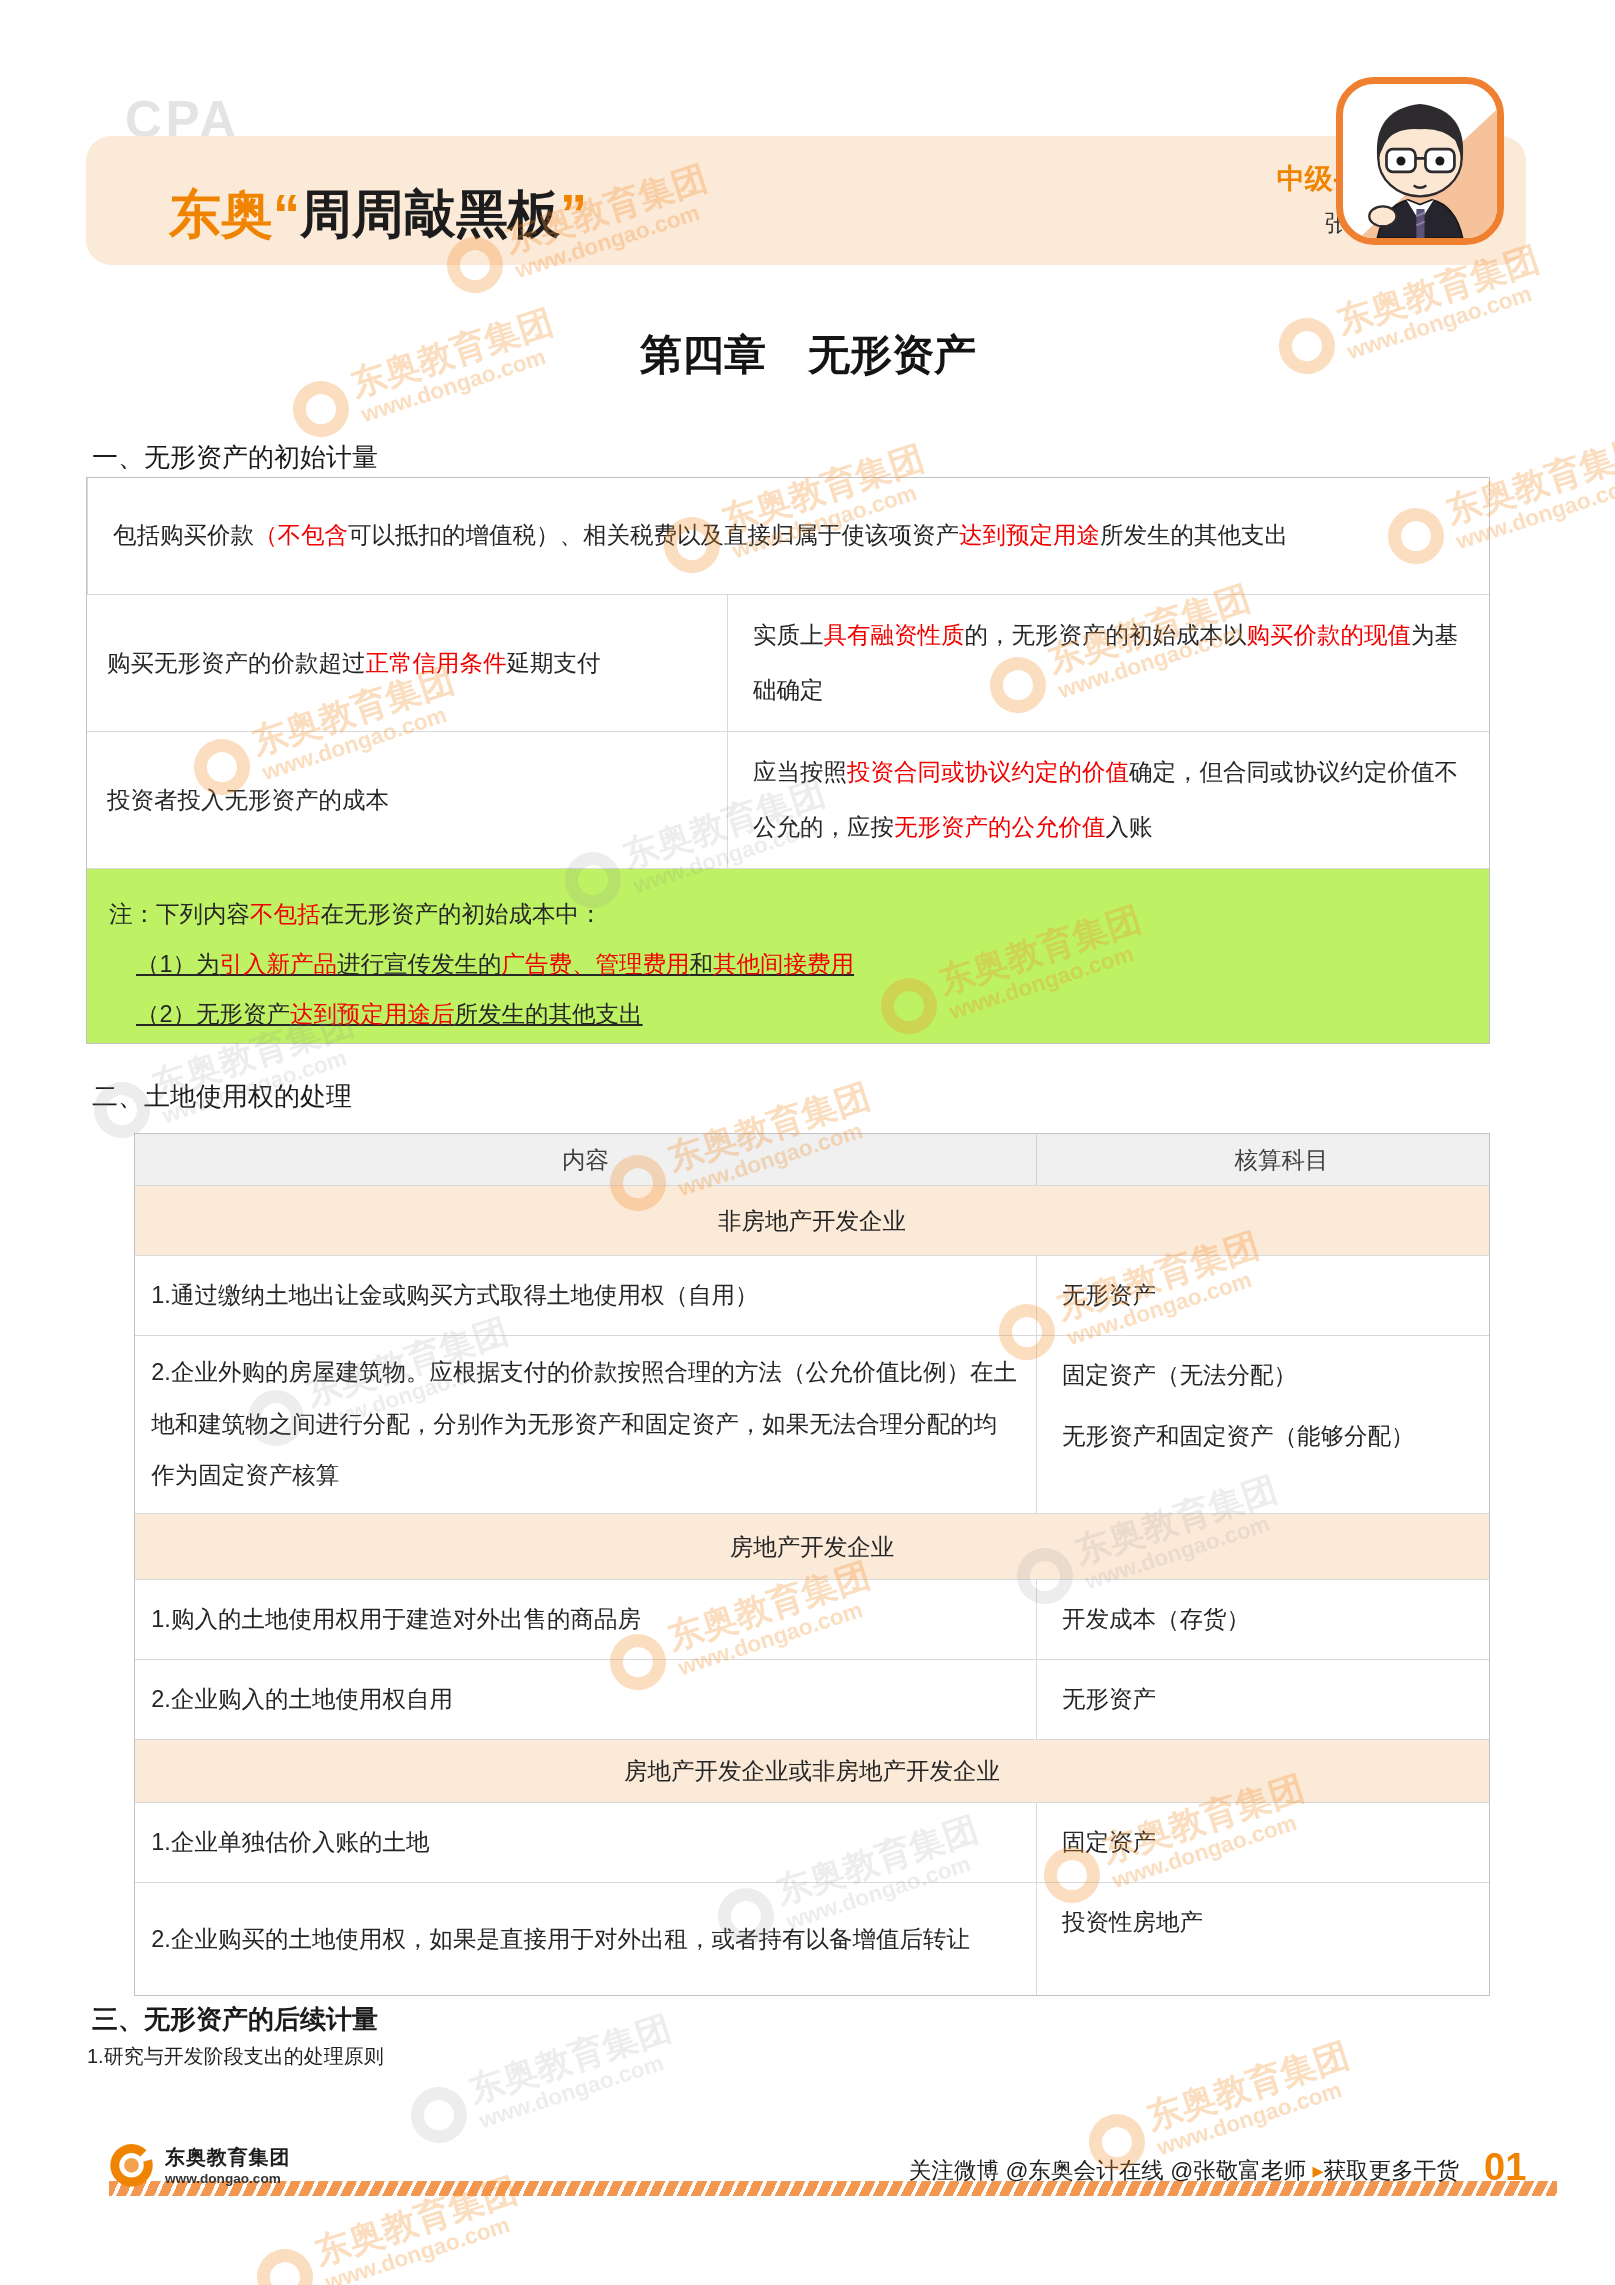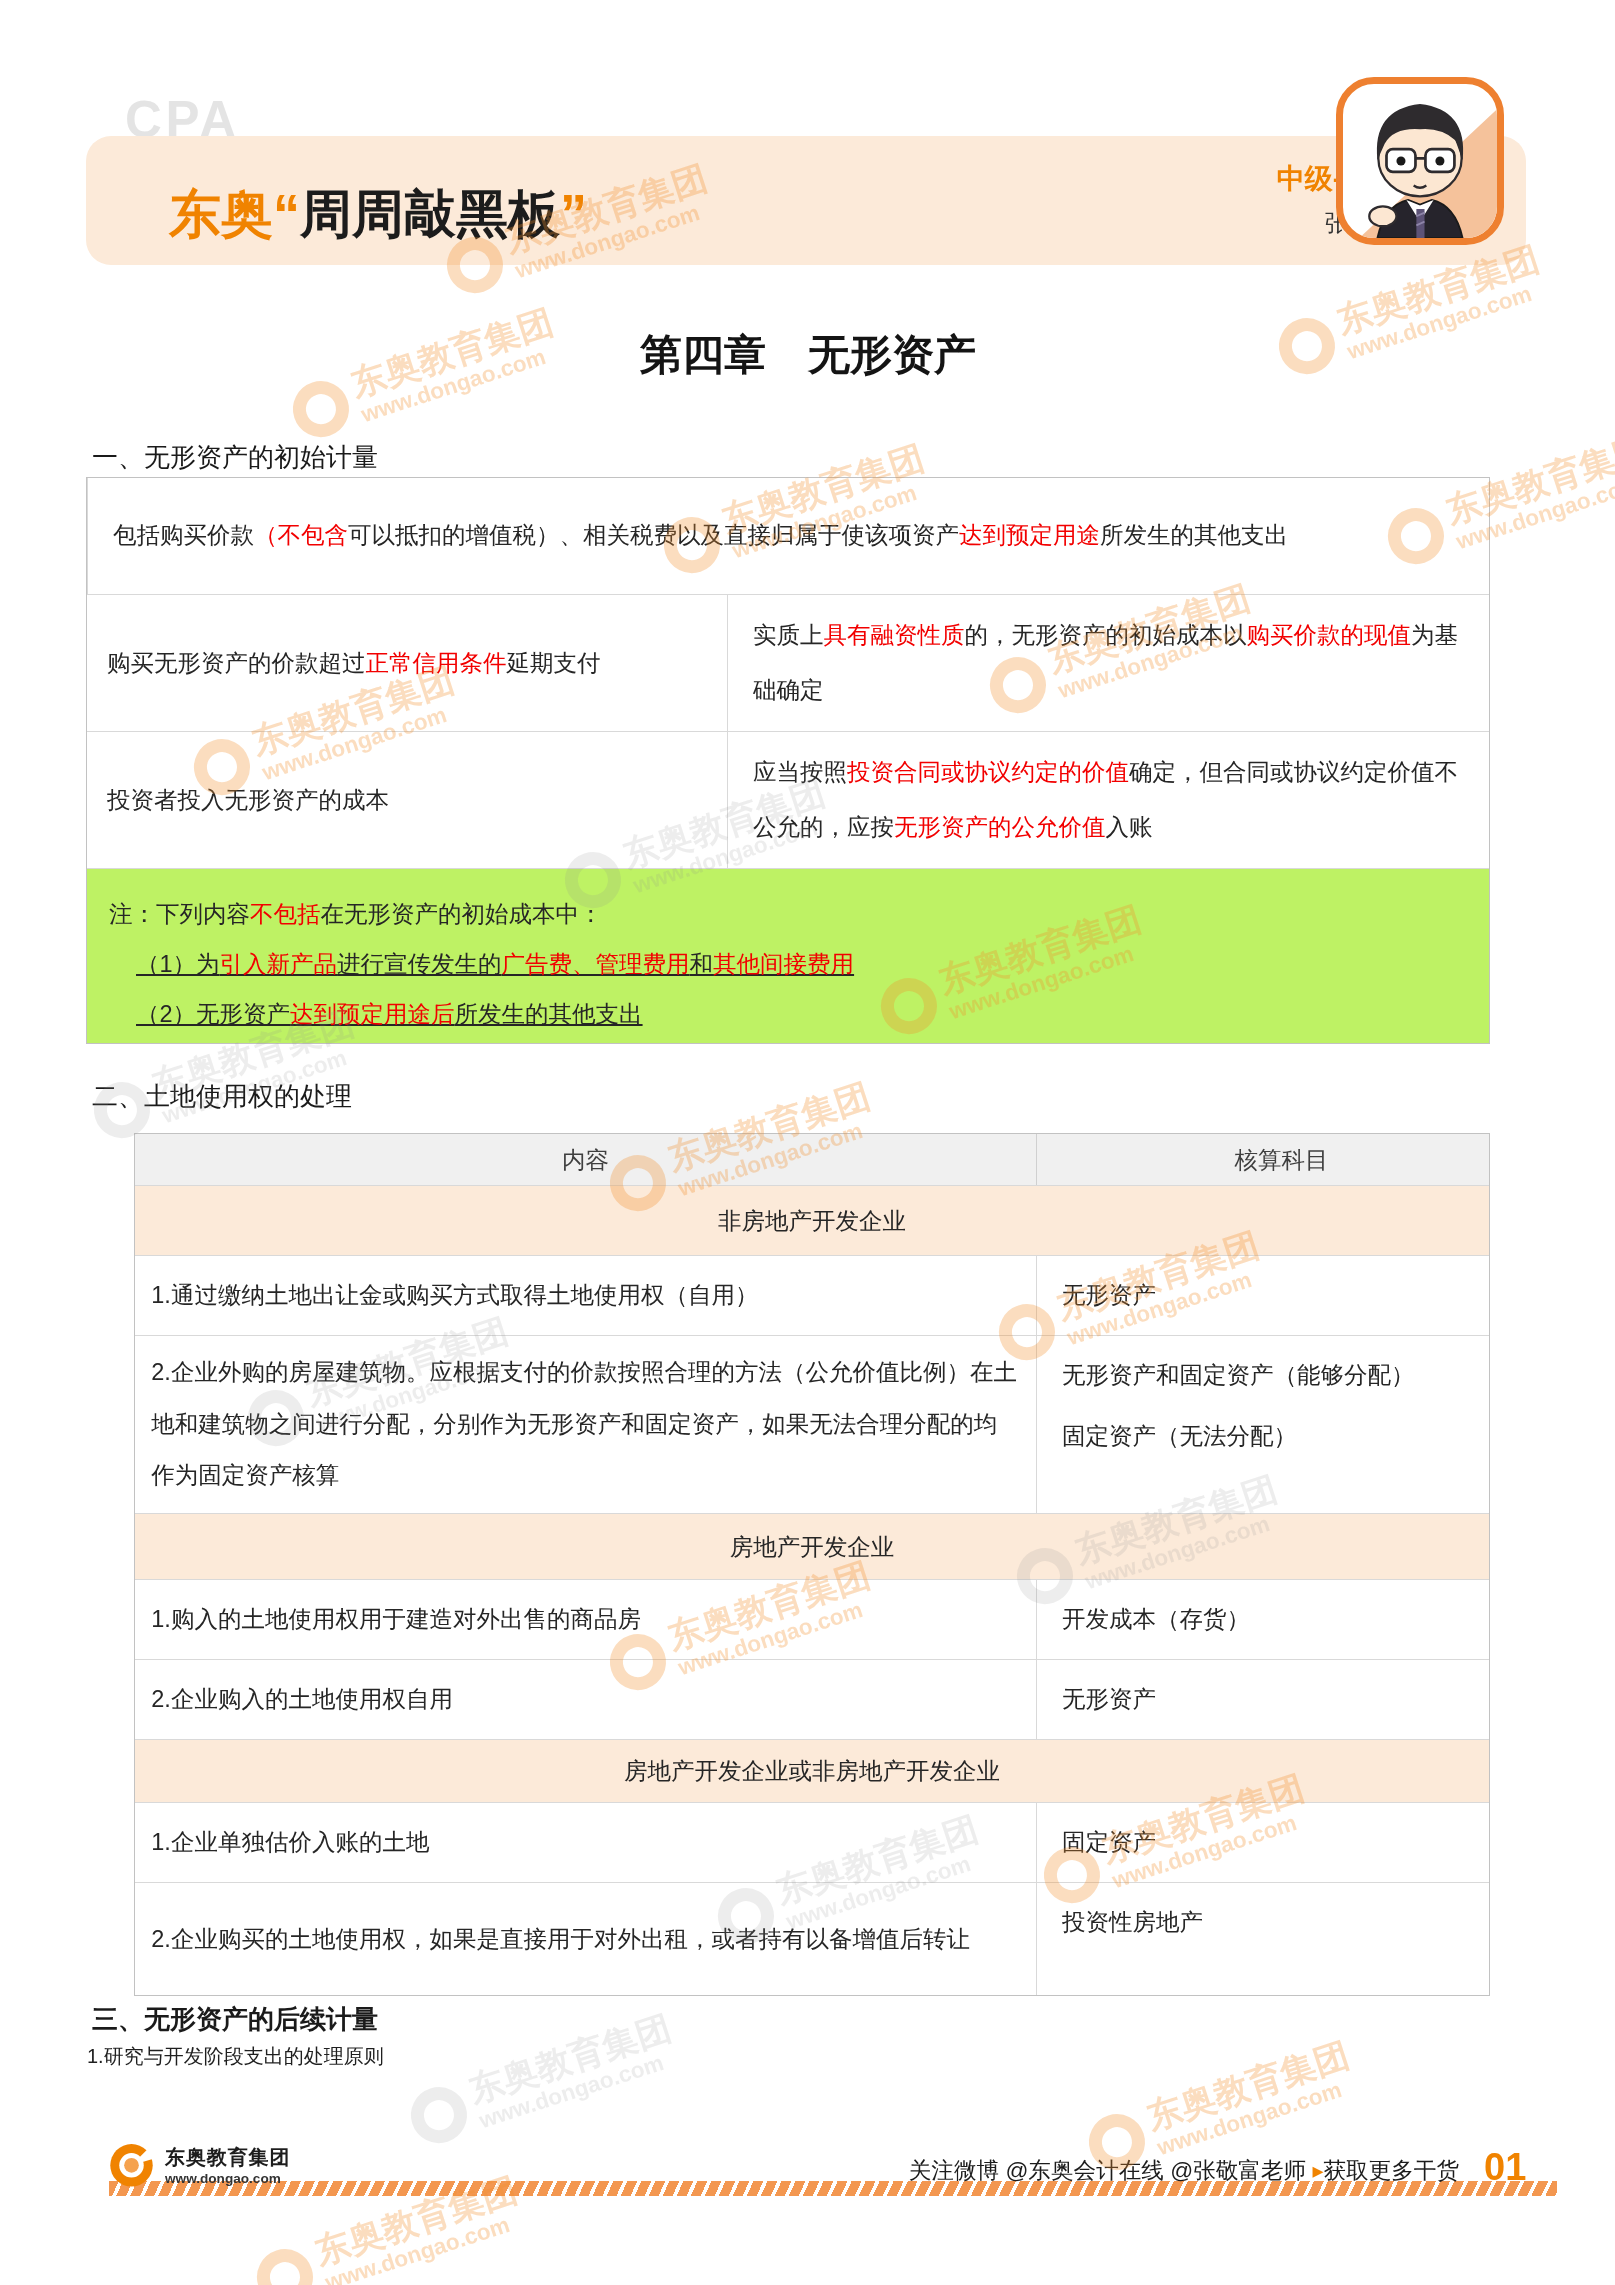--- a/index.html
+++ b/index.html
@@ -171,22 +171,22 @@
     <div class="t2-group" style="min-height:70px">非房地产开发企业</div>
     <div class="t2-row" style="min-height:73px">
       <div class="t2-left">1.通过缴纳土地出让金或购买方式取得土地使用权（自用）</div>
       <div class="t2-right">
         <div class="t2-subject-line">无形资产</div>
       </div>
     </div>
     <div class="t2-row" style="min-height:153px">
       <div class="t2-left">2.企业外购的房屋建筑物。应根据支付的价款按照合理的方法（公允价值比例）在土地和建筑物之间进行分配，分别作为无形资产和固定资产，如果无法合理分配的均作为固定资产核算</div>
       <div class="t2-right">
+        <div class="t2-subject-line">固定资产（无法分配）</div>
         <div class="t2-subject-line">无形资产和固定资产（能够分配）</div>
-        <div class="t2-subject-line">固定资产（无法分配）</div>
       </div>
     </div>
 
     <div class="t2-group" style="min-height:66px">房地产开发企业</div>
     <div class="t2-row" style="min-height:65px">
       <div class="t2-left">1.购入的土地使用权用于建造对外出售的商品房</div>
       <div class="t2-right">
         <div class="t2-subject-line">开发成本（存货）</div>
       </div>
     </div>

